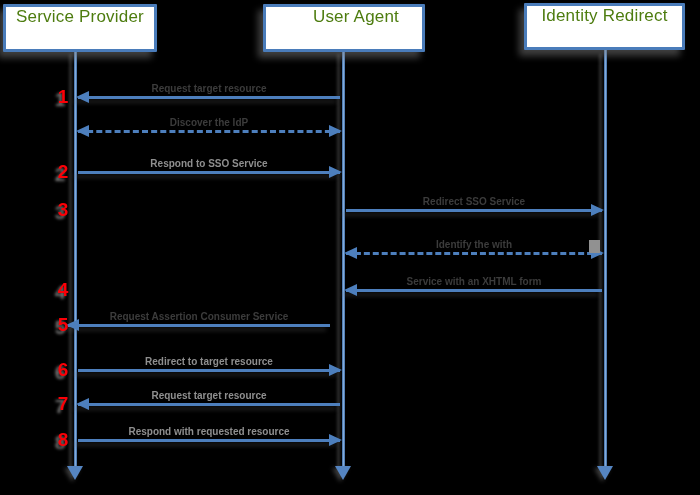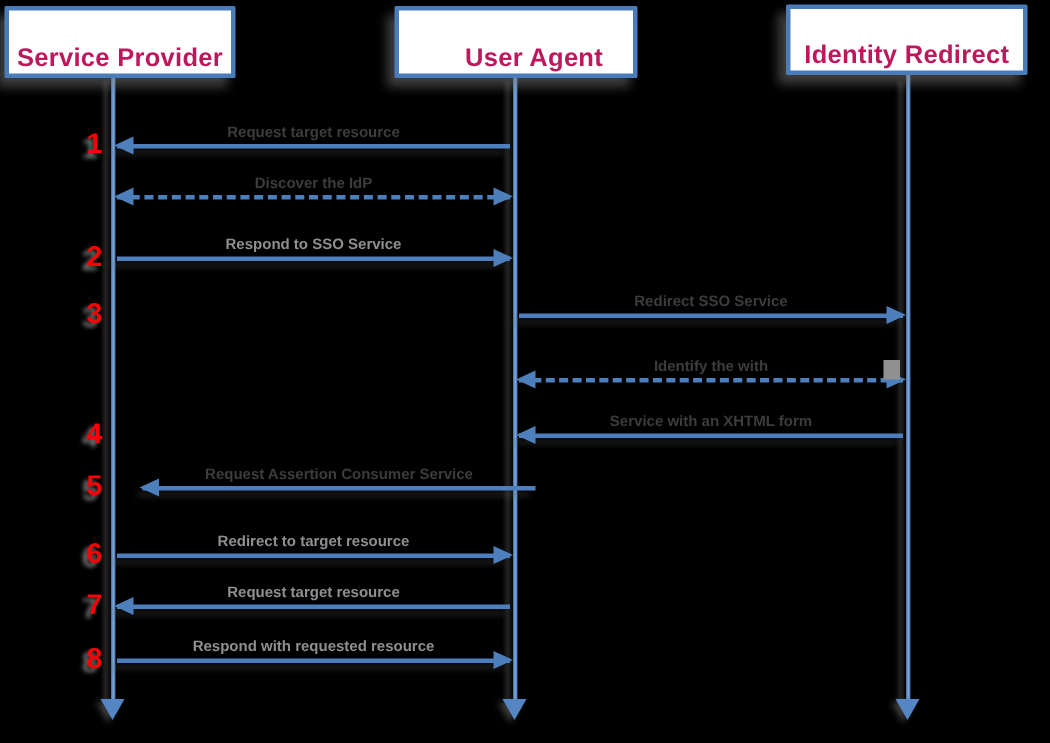--- a/index.html
+++ b/index.html
@@ -2,23 +2,23 @@
 <html><head>
 <meta charset="utf-8">
 <style>
   html,body{margin:0;padding:0;background:#000;}
   #stage{
     position:relative;width:700px;height:495px;overflow:hidden;
     background:#000;font-family:"Liberation Sans",sans-serif;
   }
   .actor-box{
     position:absolute;background:#ffffff;border:3px solid #4a7cba;border-radius:1px;
-    box-sizing:border-box;display:flex;align-items:flex-end;justify-content:center;
+    box-sizing:border-box;display:flex;align-items:flex-start;justify-content:center;
     box-shadow:-5px 6px 7px rgba(125,125,125,.5);
-    font-weight:bold;font-size:17px;color:#be185d;letter-spacing:.2px;white-space:nowrap;
+    font-weight:normal;font-size:17px;color:#4d7c0f;letter-spacing:.2px;white-space:nowrap;
   }
   .lifeline{
     position:absolute;width:3px;
     background:linear-gradient(to right,#3c6aa5,#82abda,#3c6aa5);
     box-shadow:-5px 4px 3px rgba(105,105,105,.45);
   }
   .lifeline-end{
     position:absolute;width:0;height:0;
     border-left:8px solid transparent;border-right:8px solid transparent;
     border-top:14px solid #5585c2;
@@ -98,21 +98,21 @@
       <div class="head right"></div>
       <div class="msg-label faint">Identify the with</div>
     </div>
     <div class="note-marker" style="left: 589px; top: 240px;"></div>
     <div class="message" style="left: 346px; top: 289px; width: 256px;">
       <div class="msg-line"></div>
       <div class="head left"></div>
       <div class="msg-label faint">Service with an XHTML form</div>
     </div>
     <div class="step-number" style="left: 52px; top: 279px;">4</div>
-    <div class="message" style="left: 95px; top: 324px; width: 262px;">
+    <div class="message" style="left: 68px; top: 324px; width: 262px;">
       <div class="msg-line"></div>
       <div class="head left"></div>
       <div class="msg-label faint">Request Assertion Consumer Service</div>
     </div>
     <div class="step-number" style="left: 52px; top: 314px;">5</div>
     <div class="message" style="left: 78px; top: 369px; width: 262px;">
       <div class="msg-line"></div>
       <div class="head right"></div>
       <div class="msg-label bright">Redirect to target resource</div>
     </div>

